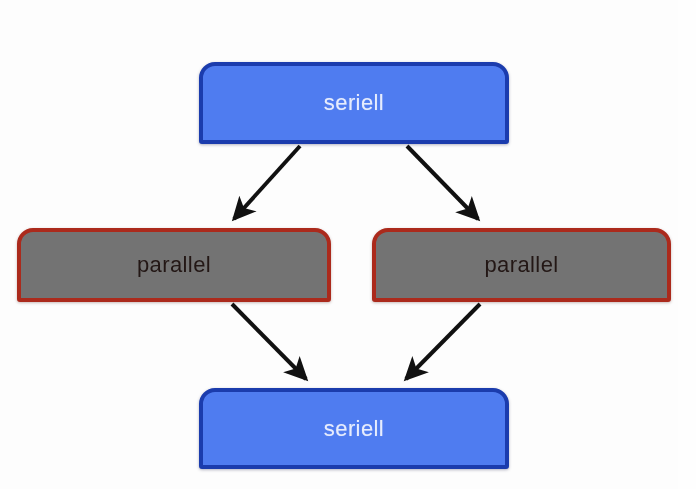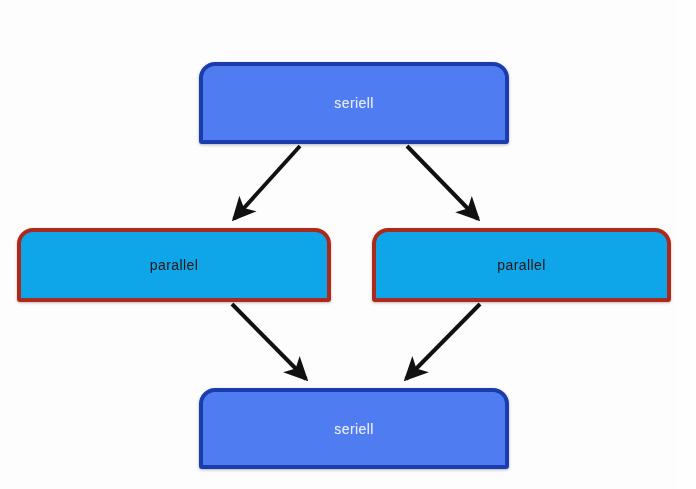--- a/index.html
+++ b/index.html
@@ -47,42 +47,42 @@
     box-sizing: border-box;
     display: flex;
     align-items: center;
     justify-content: center;
     
     border-radius: 16px 16px 3px 3px;
     z-index: 3;
   }
 
   .node-label {
-    font-size: 14px;
+    font-size: 22px;
     font-weight: 400;
     letter-spacing: 0.4px;
     line-height: 1;
     user-select: none;
     white-space: nowrap;
   }
 
   
   .node.serial {
     background: #4f7cf0;
     border: 4px solid #1b3cad;
     box-shadow: 0 1px 3px rgba(40, 40, 80, 0.35);
   }
   .node.serial .node-label {
     color: #e6ecfd;
     text-shadow: 0 0 1px rgba(230, 236, 253, 0.5);
   }
 
   
   .node.parallel {
-    background: #0ea5e9;
+    background: #737373;
     border: 4px solid #ab2a1c;
     box-shadow: 0 1px 3px rgba(80, 30, 25, 0.3);
   }
   .node.parallel .node-label {
     color: #231715;
   }
 
   
   #node-seriell-top    { left: 199px; top: 62px;  width: 310px; height: 82px; }
   #node-parallel-left  { left: 17px;  top: 228px; width: 314px; height: 74px; }

